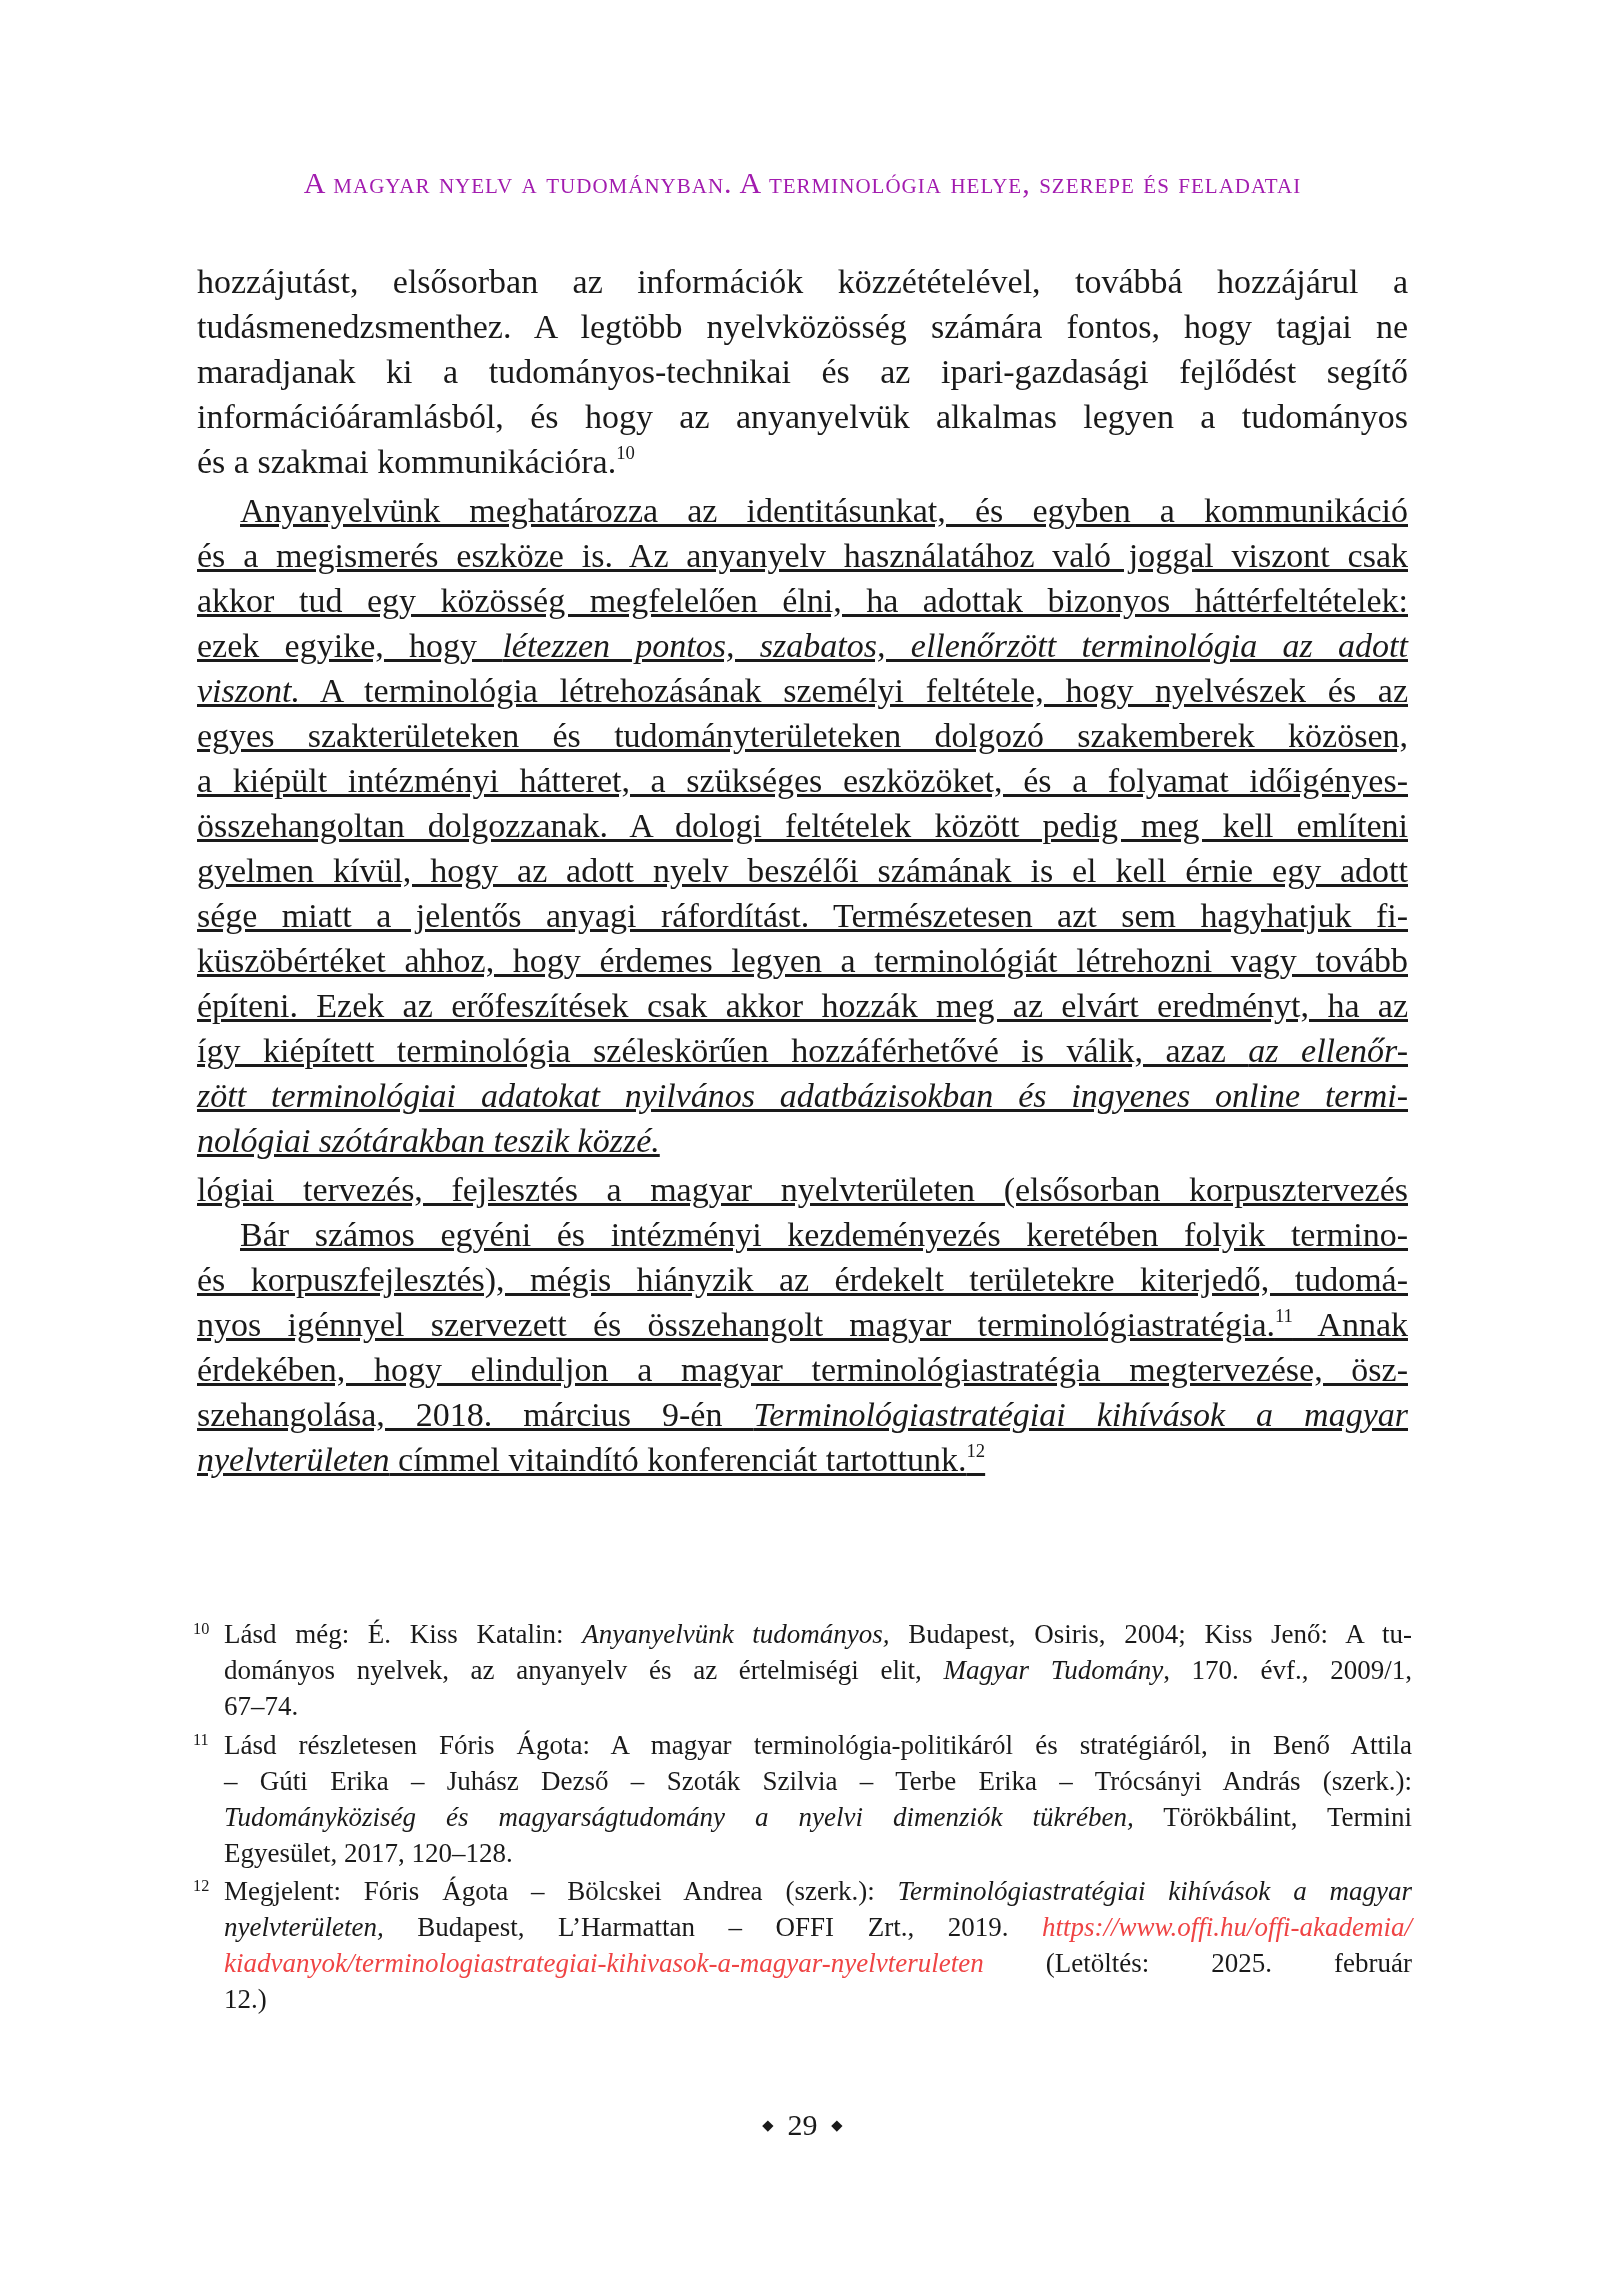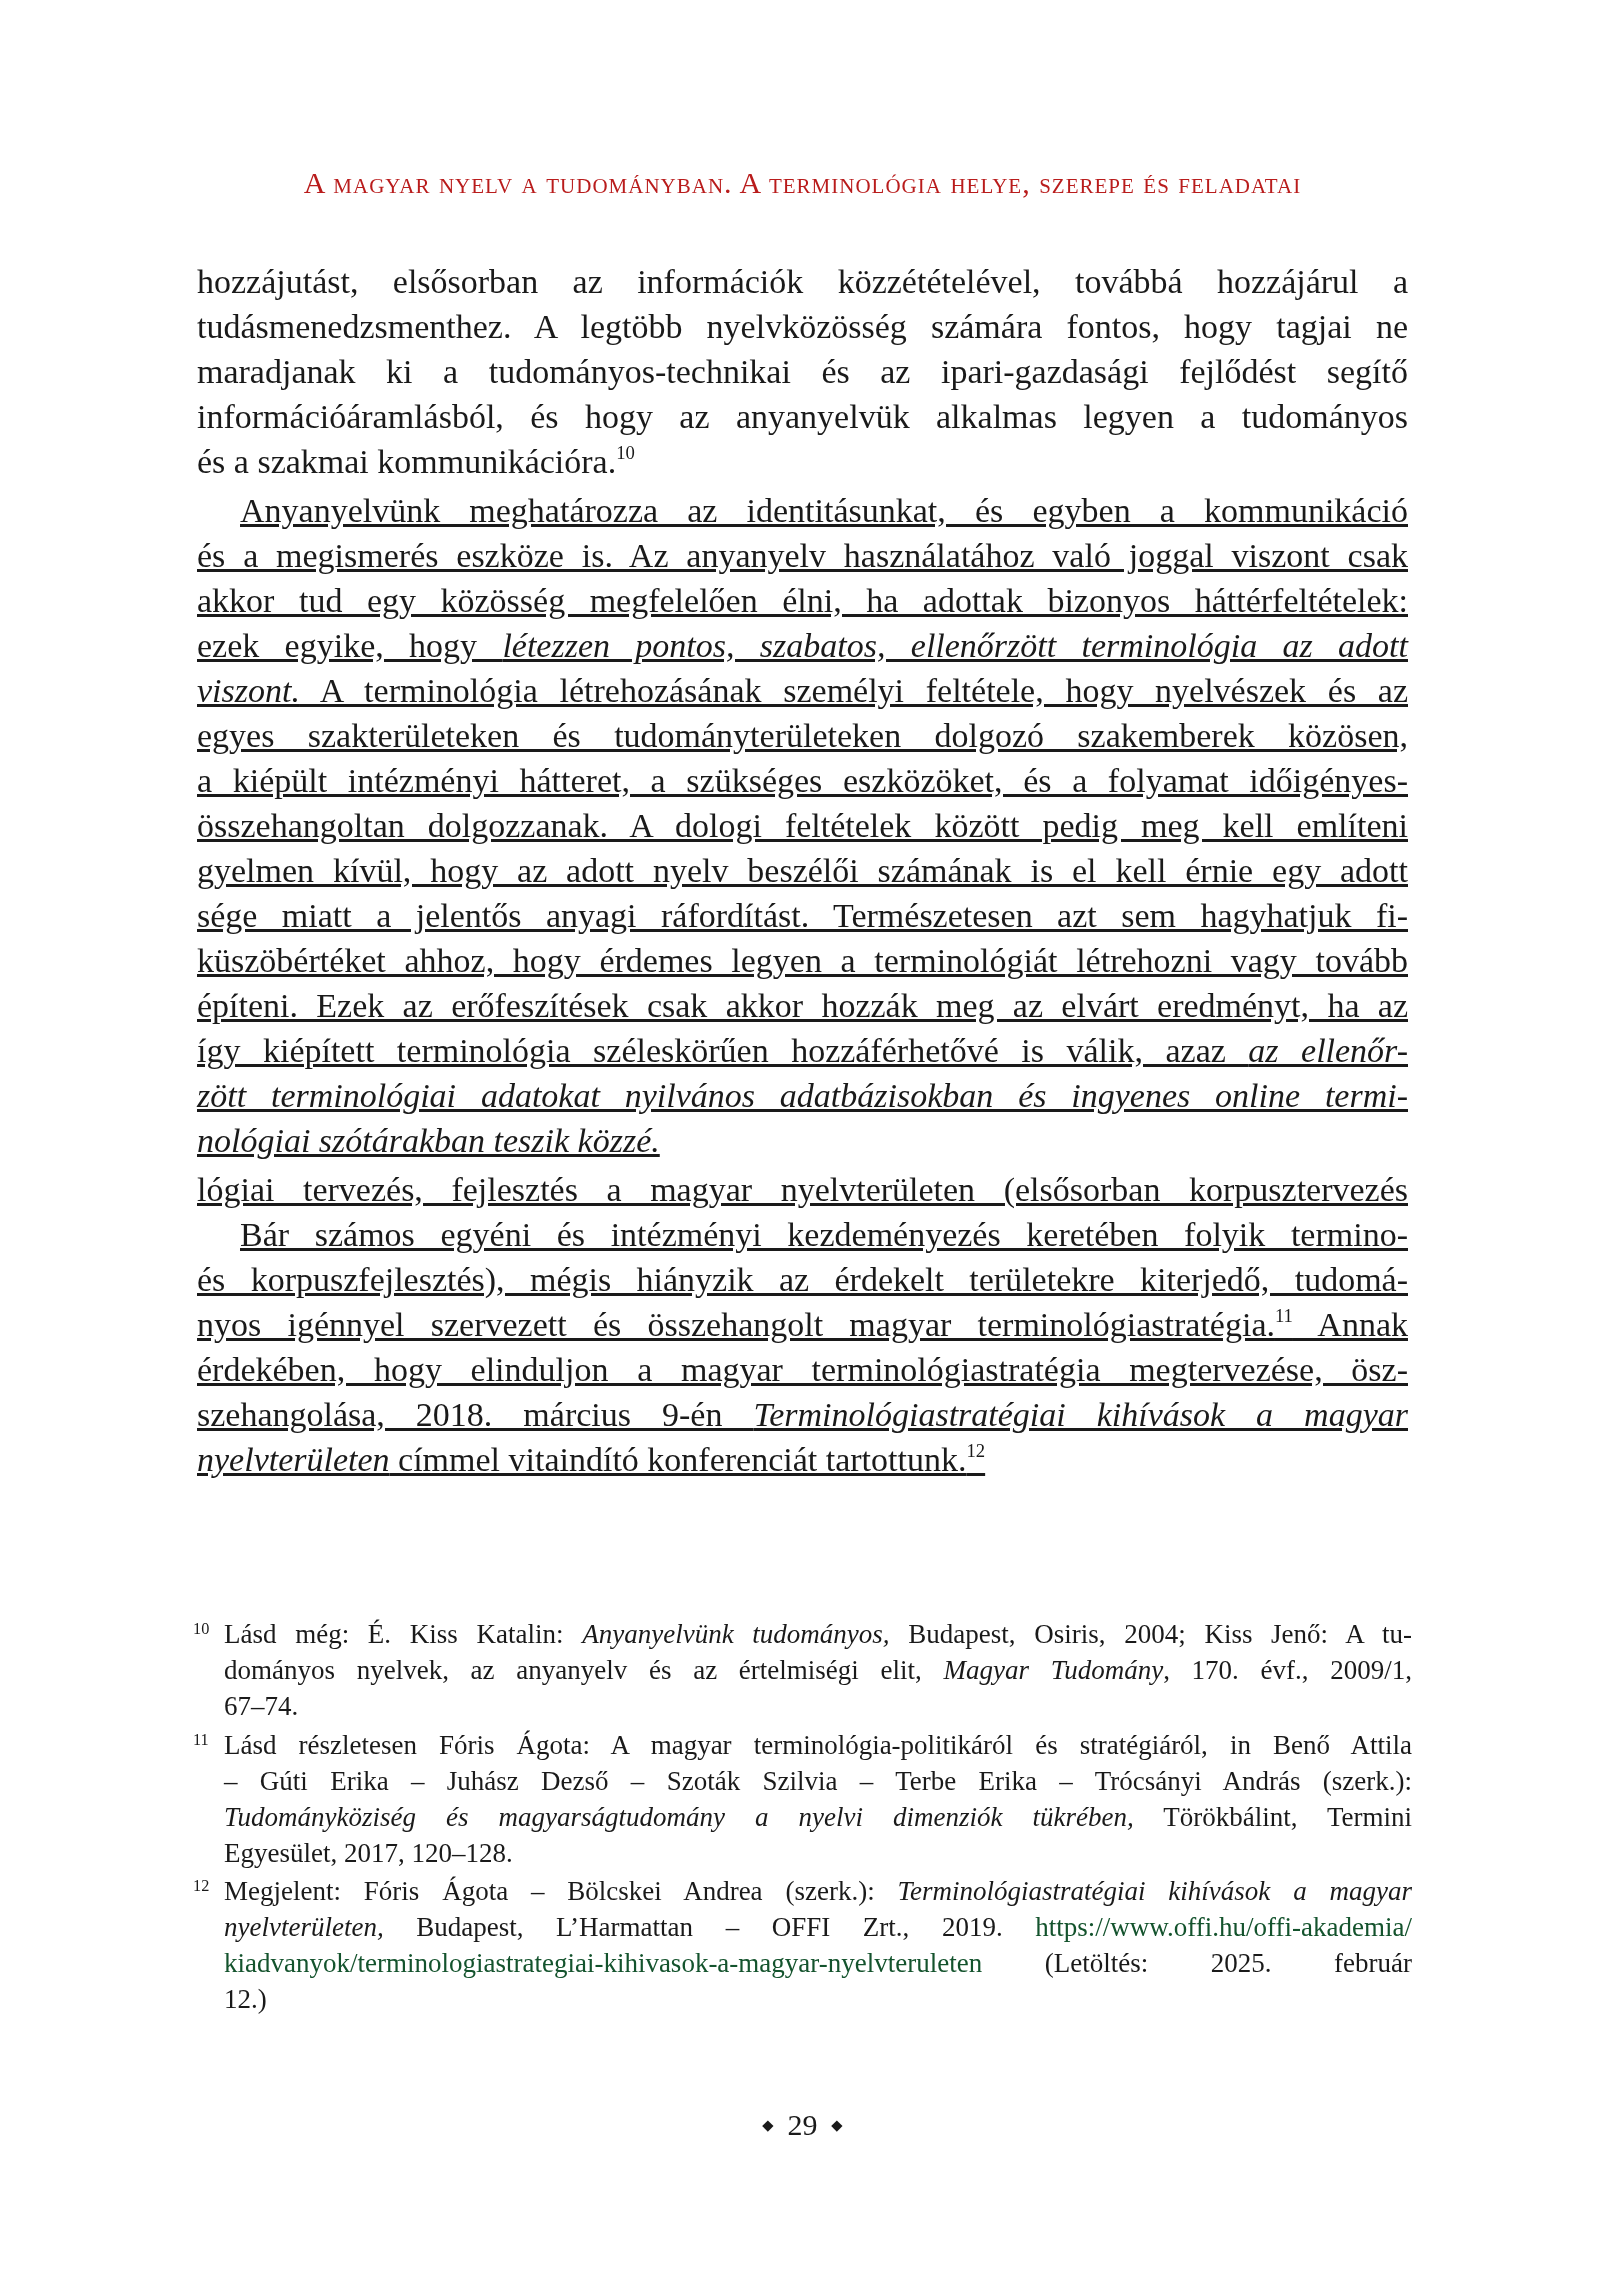--- a/index.html
+++ b/index.html
@@ -1,21 +1,21 @@
 <!DOCTYPE html>
 <html style="font-size:13.8px"><head>
 <meta charset="utf-8">
 <style>
   html, body { margin: 0; padding: 0; background: #ffffff; }
   body { width: 1605px; height: 2295px; position: relative; overflow: hidden; color: #1a1a1a; }
   .page { position: absolute; left: 0; top: 0; width: 1605px; height: 2295px; background: #ffffff; }
   .running-head {
     position: absolute; left: 0; right: 0; top: 166px; text-align: center;
     font-family: "Liberation Serif", "DejaVu Serif", serif;
-    font-variant: small-caps; font-size: 30px; letter-spacing: 1px; color: #b91c1c;
+    font-variant: small-caps; font-size: 30px; letter-spacing: 1px; color: #a21caf;
   }
   .body-text {
     position: absolute; left: 193px; width: 1219px; top: 255px;
     font-family: "Liberation Serif", "DejaVu Serif", serif;
     font-size: 34px; line-height: 45px; text-align: justify;
     hyphens: manual;
   }
   .body-text p { margin: 4px; }
   .body-text p.indent { text-indent: 43px; text-decoration: underline; }
   .body-text .line { display: block; text-align: justify; text-align-last: justify; white-space: nowrap; }
@@ -24,21 +24,21 @@
   em { font-style: italic; }
   .footnotes {
     position: absolute; left: 193px; width: 1219px; top: 1616px;
     font-family: "Liberation Serif", "DejaVu Serif", serif;
     font-size: 27px; line-height: 36px;
   }
   .fn { position: relative; padding-left: 31px; margin-bottom: 2.6px; }
   .fn-num { position: absolute; left: 0; top: 0; font-size: 16.3px; line-height: 26px; }
   .fn .line { display: block; text-align: justify; text-align-last: justify; white-space: nowrap; }
   .fn .line.last { text-align-last: left; }
-  .link { color: #14532d; }
+  .link { color: #ef4444; font-style: italic; }
   .folio {
     position: absolute; left: 0; right: 0; top: 2108px; text-align: center;
     font-family: "Liberation Serif", "DejaVu Serif", serif; font-size: 30px;
   }
   .diamond { display: inline-block; width: 7.7px; height: 7.7px; background: #1a1a1a; transform: rotate(45deg); vertical-align: middle; margin: 0 15.5px; position: relative; top: -2.6px; }
 </style>
 </head>
 <body>
 
 <div class="page">

